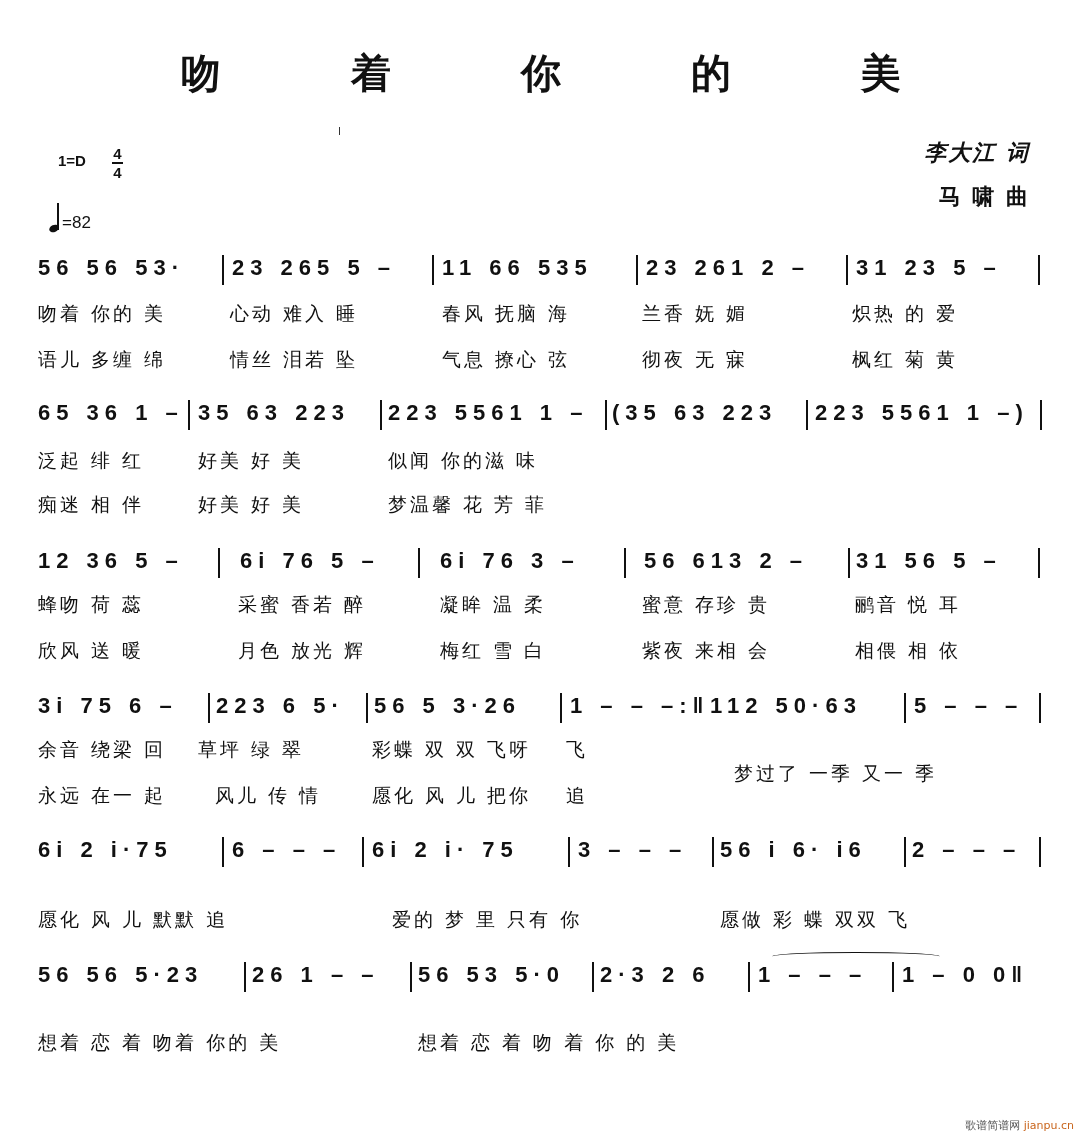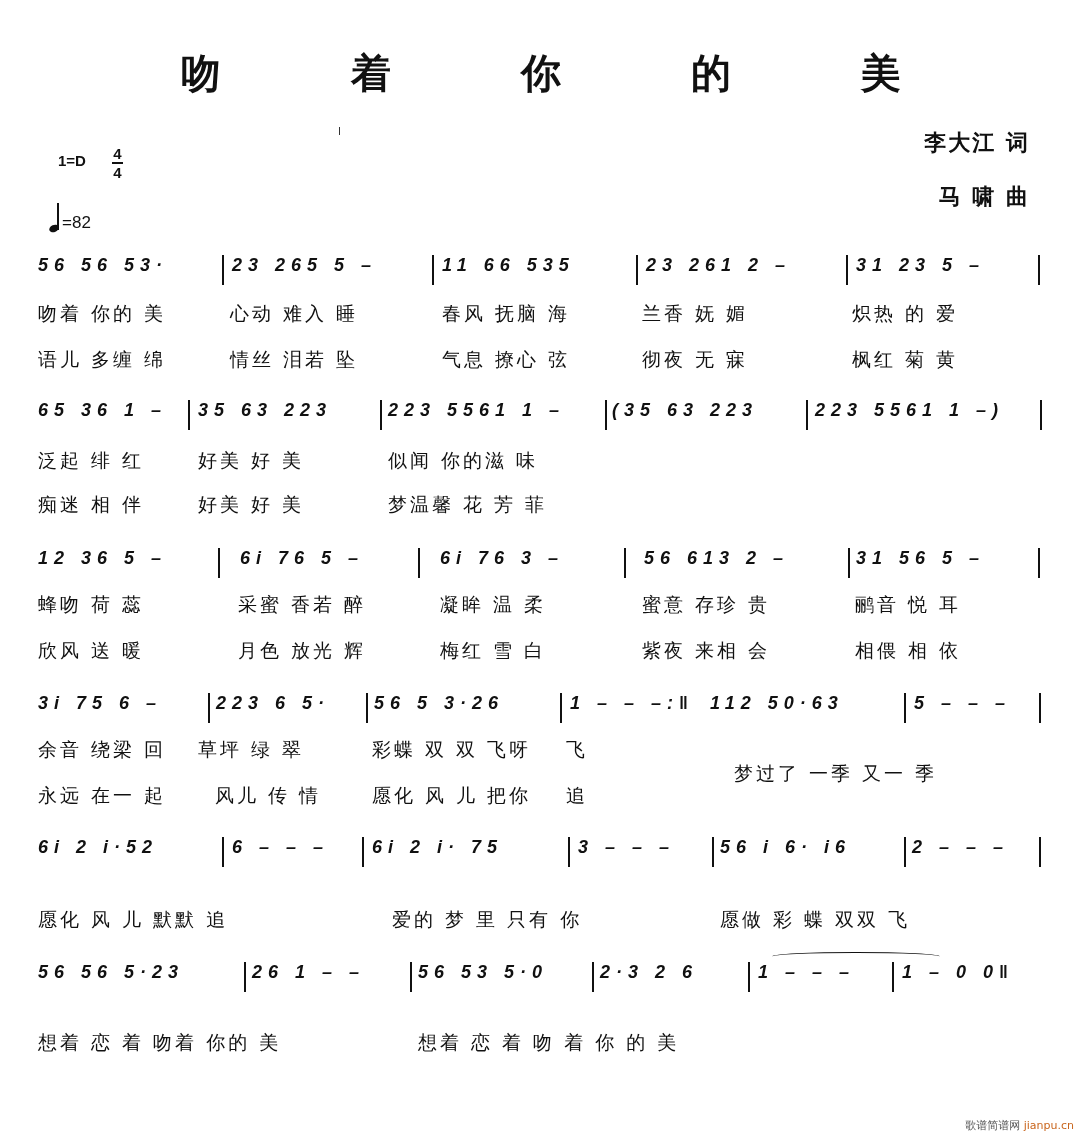--- a/index.html
+++ b/index.html
@@ -7,23 +7,23 @@
   .title{position:absolute;left:0;width:1082px;top:46px;text-align:center;font-family:"DejaVu Serif","Liberation Serif",serif;font-size:40px;font-weight:bold;letter-spacing:58px;padding-left:58px;box-sizing:border-box;}
   .tick{position:absolute;left:339px;top:127px;width:1px;height:8px;background:#333;}
   .key{position:absolute;left:58px;top:152px;font-family:"Liberation Sans",sans-serif;font-size:15px;font-weight:bold;}
   .frac{position:absolute;left:112px;top:146px;display:flex;flex-direction:column;align-items:center;font-family:"Liberation Sans",sans-serif;font-weight:bold;font-size:15px;line-height:15px;}
   .frac .bar{width:11px;height:1.5px;background:#111;margin:1px 0;}
   .tempo{position:absolute;left:48px;top:203px;display:flex;align-items:flex-end;font-family:"Liberation Sans",sans-serif;font-size:17px;}
   .tempo .note{position:relative;width:14px;height:30px;}
   .tempo .note .stem{position:absolute;left:9px;top:0;width:1.5px;height:27px;background:#111;}
   .tempo .note .head{position:absolute;left:1px;top:22px;width:10px;height:7px;background:#111;border-radius:50%;transform:rotate(-25deg);}
   .credit{position:absolute;right:52px;font-family:"DejaVu Serif","Liberation Serif",serif;font-size:22px;font-weight:bold;letter-spacing:2px;}
-  .credit.c1{top:128px;} .credit.c2{top:182px;}
+  .credit.c1{top:138px;font-style:italic;} .credit.c2{top:182px;}
   .sys{position:absolute;left:0;width:1082px;}
-  .m{position:absolute;top:0;font-family:"Liberation Sans",sans-serif;font-weight:bold;font-size:18px;white-space:nowrap;letter-spacing:6px;font-style:italic;}
+  .m{position:absolute;top:0;font-family:"Liberation Sans",sans-serif;font-weight:bold;font-size:22px;white-space:nowrap;letter-spacing:6px;}
   .barline{position:absolute;width:2px;height:30px;background:#111;}
   .lyr{position:absolute;font-size:19px;white-space:nowrap;letter-spacing:3px;font-family:"DejaVu Sans","Liberation Sans",sans-serif;}
   .watermark{position:absolute;right:8px;bottom:6px;font-size:11px;color:#555;}
   .watermark .wm-url{color:#c9651c;}
   .slur{position:absolute;border-top:1.5px solid #111;border-radius:50% 50% 0 0;height:8px;}
 </style>
 </head>
 <body>
 
 <div class="title">吻 着 你 的 美</div>
@@ -135,21 +135,21 @@
 
   <div class="lyr" style="left:38px;top:90px">永远 在一 起</div>
   <div class="lyr" style="left:215px;top:90px">风儿  传 情</div>
   <div class="lyr" style="left:372px;top:90px">愿化 风 儿 把你</div>
   <div class="lyr" style="left:566px;top:90px">追</div>
 
   <div class="lyr" style="left:734px;top:68px">梦过了 一季 又一  季</div>
 </div>
 
 <div class="sys" style="top:837px">
-  <div class="m" style="left:38px">6i 2 i·52</div>
+  <div class="m" style="left:38px">6i 2 i·75</div>
   <div class="barline" style="left:222px"></div>
   <div class="m" style="left:232px">6 – – –</div>
   <div class="barline" style="left:362px"></div>
   <div class="m" style="left:372px">6i 2 i· 75</div>
   <div class="barline" style="left:568px"></div>
   <div class="m" style="left:578px">3 – – –</div>
   <div class="barline" style="left:712px"></div>
   <div class="m" style="left:720px">56 i 6· i6</div>
   <div class="barline" style="left:904px"></div>
   <div class="m" style="left:912px">2 – – –</div>

